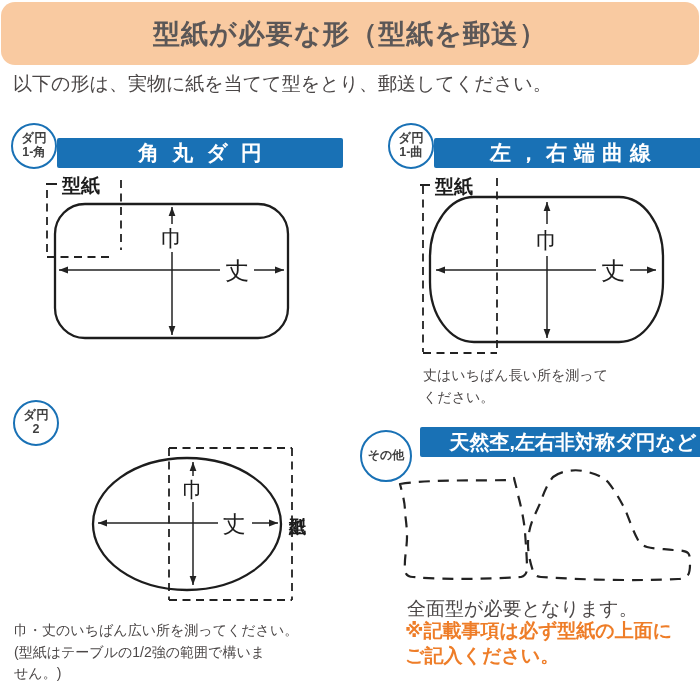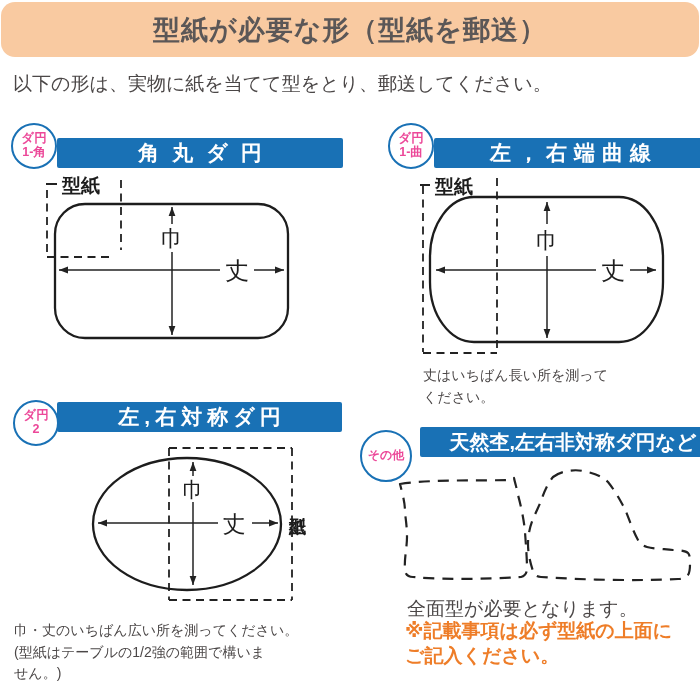--- a/index.html
+++ b/index.html
@@ -1,40 +1,40 @@
 <!DOCTYPE html>
 <html><head>
 <meta charset="utf-8">
 <style>
   html,body{margin:0;padding:0;background:#fff;}
   .page{
     position:relative;width:700px;height:700px;background:#ffffff;overflow:hidden;
     font-family:"Liberation Sans","DejaVu Sans",sans-serif;color:#4b4747;
   }
   .banner{
-    position:absolute;left:1px;top:2px;width:698px;height:55px;
+    position:absolute;left:1px;top:2px;width:698px;height:63px;
     background:#f9caa1;border-radius:14px;
     display:flex;align-items:center;justify-content:center;
   }
   .banner-title{font-size:27px;font-weight:bold;color:#5b5757;letter-spacing:1px;}
   .intro{position:absolute;left:13px;top:71px;font-size:19px;color:#4b4747;}
   .panel{position:absolute;}
   .p1{left:0;top:118px;width:350px;height:272px;}
   .p2{left:350px;top:118px;width:350px;height:300px;}
   .p3{left:0;top:390px;width:350px;height:310px;}
   .p4{left:350px;top:410px;width:350px;height:290px;}
   .bar{
     position:absolute;height:30px;background:#1971b5;border-radius:2px;
     display:flex;align-items:center;justify-content:center;
     color:#fff;font-weight:bold;font-size:21px;
   }
   .badge{
     position:absolute;background:#fff;border:2.5px solid #1971b5;border-radius:50%;
     display:flex;flex-direction:column;justify-content:center;
-    color:#ec4899;font-weight:bold;font-size:12.5px;line-height:1.1;z-index:2;
+    color:#404040;font-weight:bold;font-size:12.5px;line-height:1.1;z-index:2;
     box-sizing:border-box;text-align:center;
   }
   .diagram{position:absolute;left:0;top:0;}
   .shape{stroke:#1d1d1d;stroke-width:2.3;fill:none;}
   .dash{stroke:#222;stroke-width:1.8;stroke-dasharray:8 5.5;fill:none;}
   .blob{stroke:#222;stroke-width:2.2;stroke-dasharray:11 8;fill:none;stroke-linejoin:round;}
   .arr{stroke:#222;stroke-width:1.5;fill:none;}
   .slabel{font-weight:bold;font-size:19px;fill:#1d1d1d;}
   .dim{font-size:22px;fill:#1d1d1d;}
   .note{position:absolute;white-space:pre-line;font-size:14px;line-height:21.5px;color:#4b4747;}
@@ -112,23 +112,20 @@
     </svg>
     <div class="note" style="left:73px;top:247px;width:270px;">丈はいちばん長い所を測って
 ください。</div>
   </div>
 
   <div class="panel p3">
     <div class="badge" style="left:13px;top:10px;width:46px;height:46px;">
       <span>ダ円</span>
       <span>2</span>
     </div>
-    <div class="bar" style="left:57px;top:12px;width:280px;letter-spacing:5px;padding-left:5px;">
-      <span>左,右対称ダ円</span>
-    </div>
     <svg class="diagram" width="350" height="310" viewBox="0 0 350 310">
       <defs>
         <marker id="s3m" markerUnits="userSpaceOnUse" markerWidth="12" markerHeight="10" refX="9" refY="4" orient="auto">
           <path d="M0,0.6 L9,4 L0,7.4 Z" fill="#222"></path>
         </marker>
       </defs>
       <line class="dash" x1="169" y1="58" x2="292" y2="58"></line>
       <line class="dash" x1="169" y1="58" x2="169" y2="210"></line>
       <line class="dash" x1="292" y1="58" x2="292" y2="210"></line>
       <line class="dash" x1="169" y1="210" x2="292" y2="210"></line>

